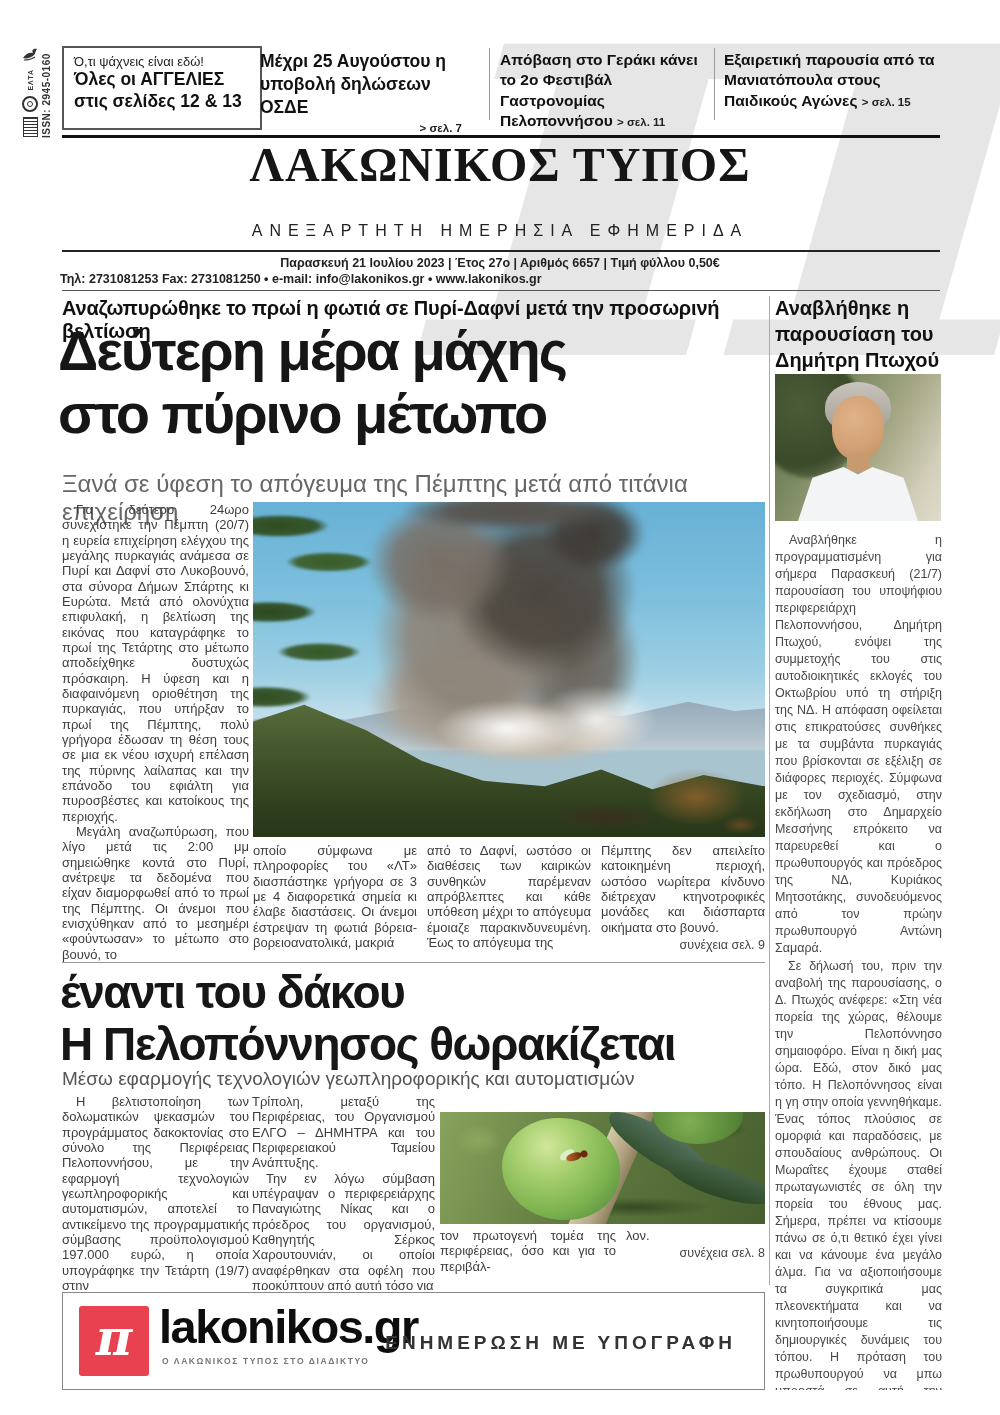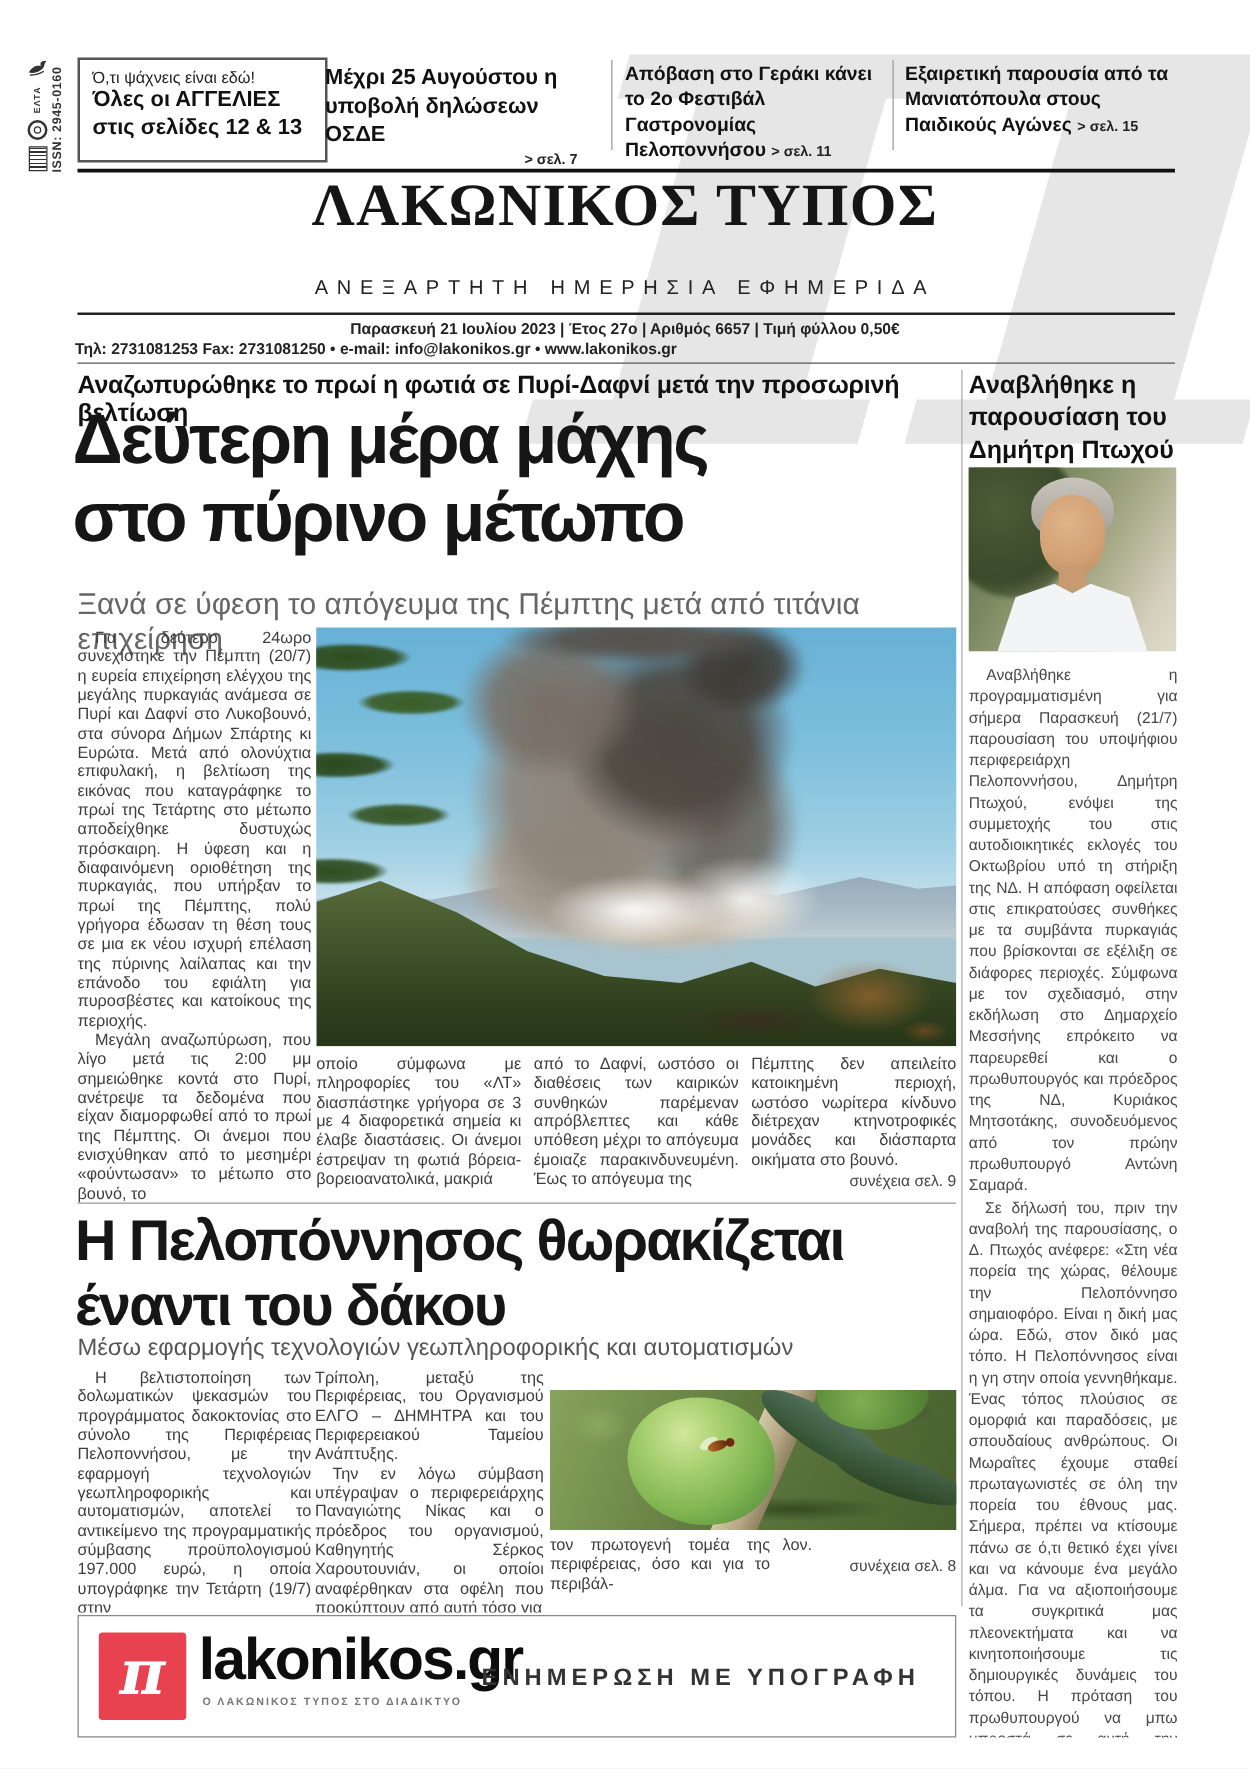--- a/index.html
+++ b/index.html
@@ -257,22 +257,22 @@
     <div class="ucol">από το Δαφνί, ωστόσο οι διαθέσεις των καιρικών συνθηκών παρέμεναν απρόβλεπτες και κάθε υπόθεση μέχρι το απόγευμα έμοιαζε παρακινδυνευμένη. Έως το απόγευμα της</div>
     <div class="ucol">
       <span>Πέμπτης δεν απειλείτο κατοικημένη περιοχή, ωστόσο νωρίτερα κίνδυνο διέτρεχαν κτηνοτροφικές μονάδες και διάσπαρτα οικήματα στο βουνό.</span>
       <div class="continued">συνέχεια σελ. 9</div>
     </div>
   </div>
 
   <div class="abs rule-art2"></div>
 
   <h2 class="abs headline2" style="margin:0">
+    <span style="display:block">έναντι του δάκου</span>
     <span style="display:block">Η Πελοπόννησος θωρακίζεται</span>
-    <span style="display:block">έναντι του δάκου</span>
   </h2>
   <div class="abs subhead2">Μέσω εφαρμογής τεχνολογιών γεωπληροφορικής και αυτοματισμών</div>
 
   <div class="abs bodytext art2-col1">
     <p class="firstline-indent">Η βελτιστοποίηση των δολωματικών ψεκασμών του προγράμματος δακοκτονίας στο σύνολο της Περιφέρειας Πελοποννήσου, με την εφαρμογή τεχνολογιών γεωπληροφορικής και αυτοματισμών, αποτελεί το αντικείμενο της προγραμματικής σύμβασης προϋπολογισμού 197.000 ευρώ, η οποία υπογράφηκε την Τετάρτη (19/7) στην</p>
   </div>
   <div class="abs bodytext art2-col2">
     <p>Τρίπολη, μεταξύ της Περιφέρειας, του Οργανισμού ΕΛΓΟ – ΔΗΜΗΤΡΑ και του Περιφερειακού Ταμείου Ανάπτυξης.</p>
     <p>Την εν λόγω σύμβαση υπέγραψαν ο περιφερειάρχης Παναγιώτης Νίκας και ο πρόεδρος του οργανισμού, Καθηγητής Σέρκος Χαρουτουνιάν, οι οποίοι αναφέρθηκαν στα οφέλη που προκύπτουν από αυτή τόσο για</p>
   </div>

